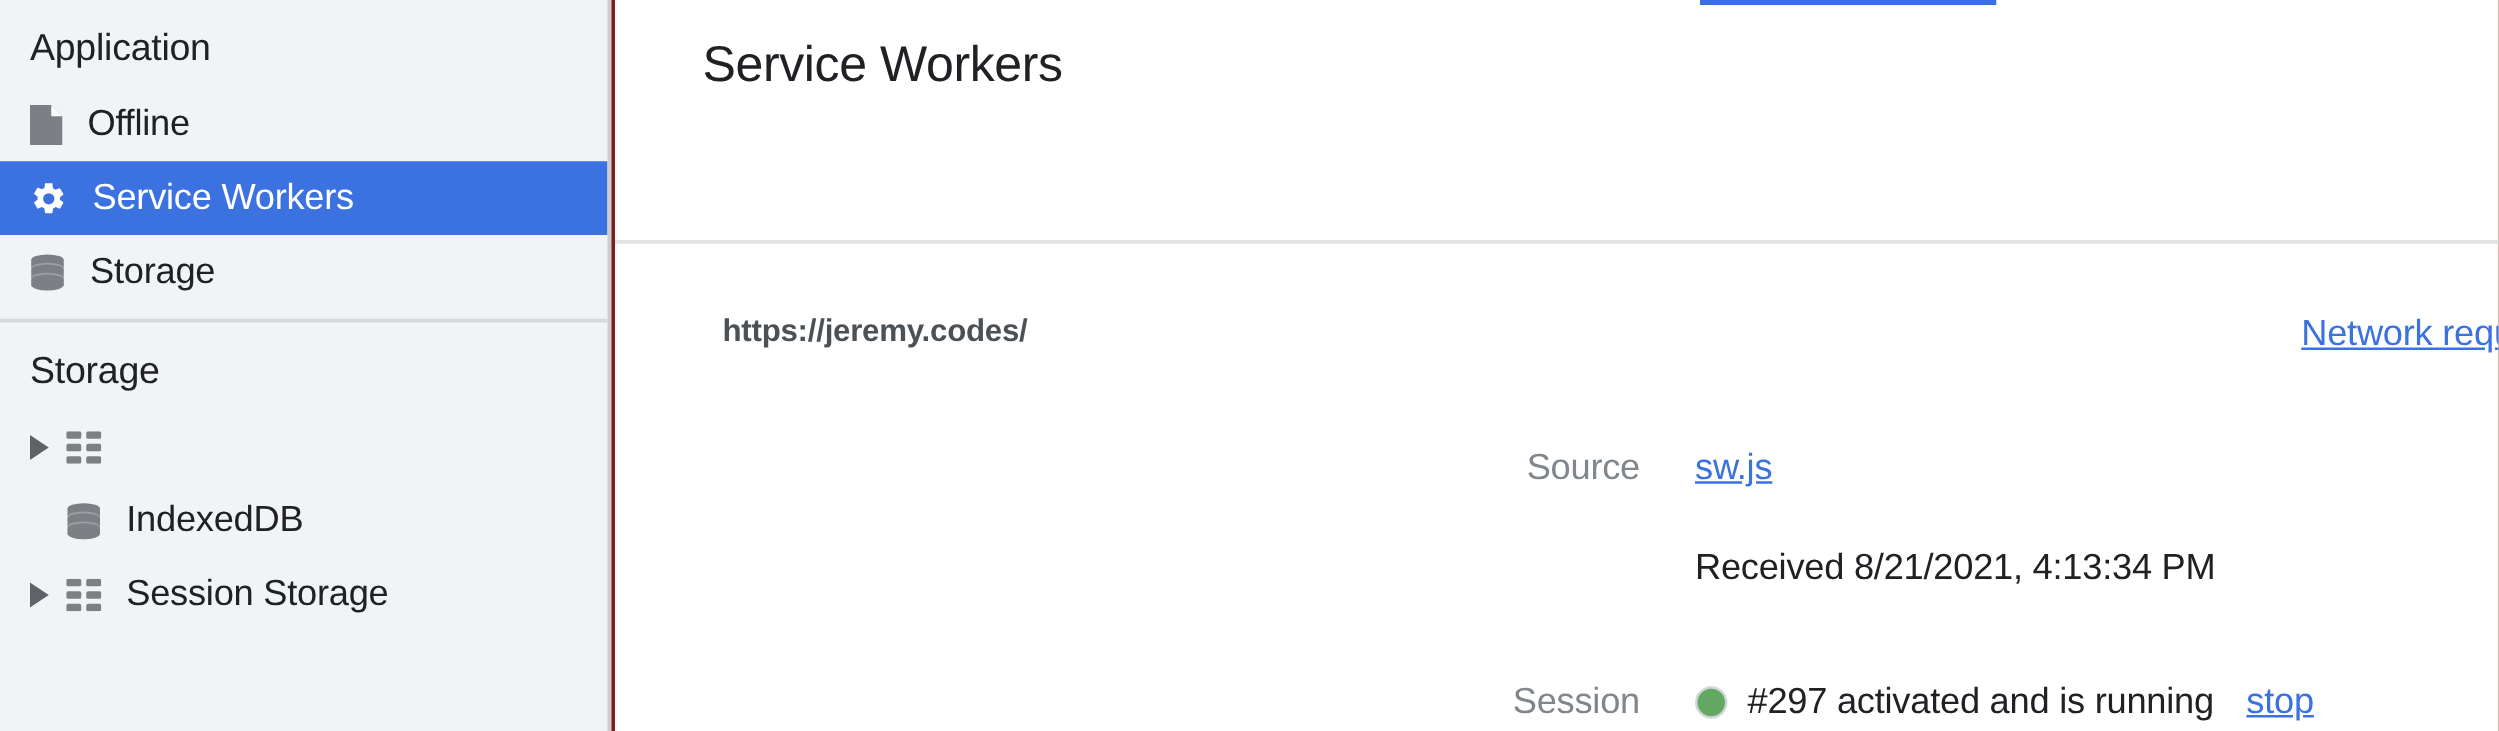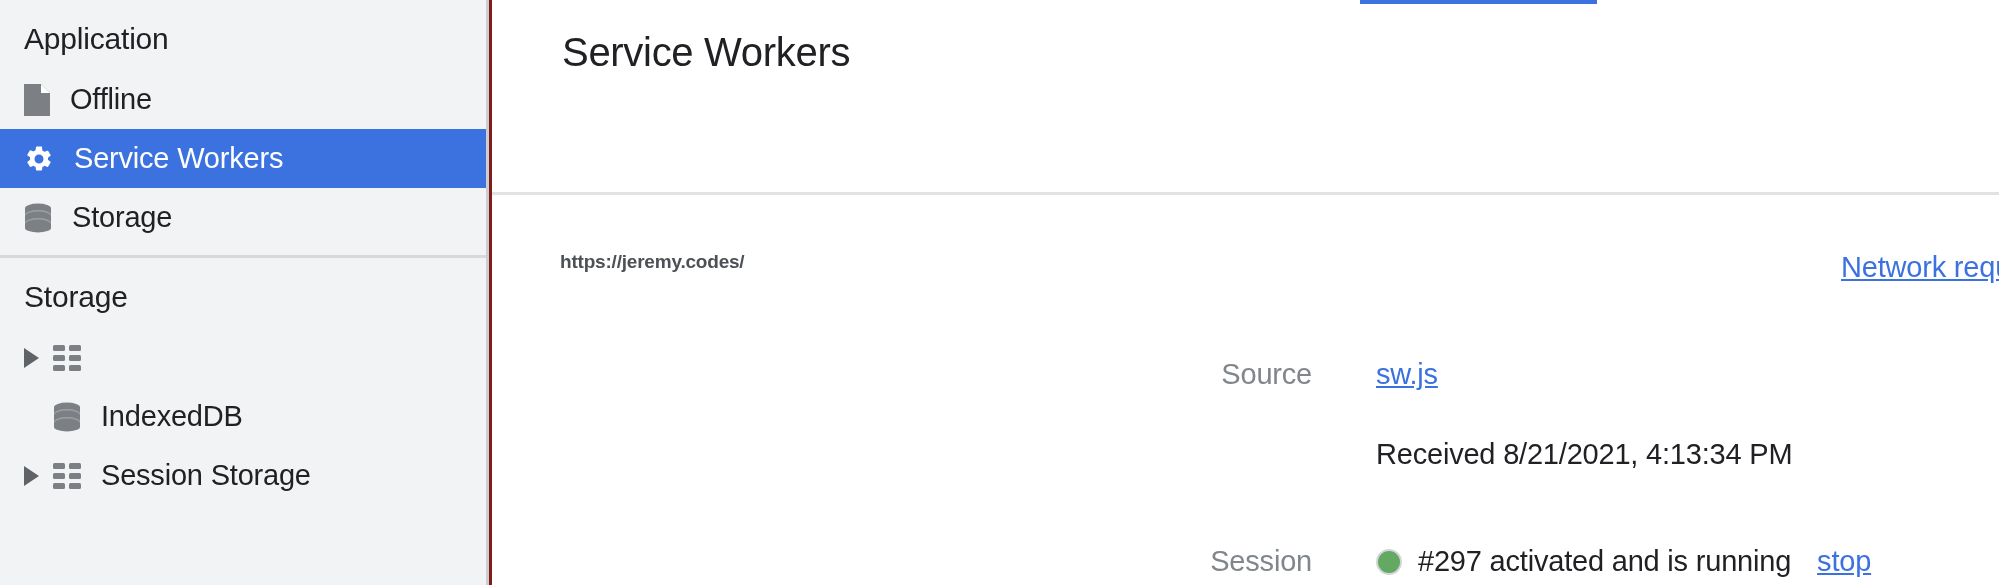--- a/index.html
+++ b/index.html
@@ -146,23 +146,23 @@
     position: absolute;
     left: 0;
     top: 192px;
     width: 1520px;
     height: 3px;
     background: #e0e2e4;
   }
 
   .sw-url {
     position: absolute;
-    left: 68px;
+    left: 86px;
     top: 251px;
-    font-size: 19px;
+    font-size: 25px;
     font-weight: bold;
     color: #4c5156;
     letter-spacing: -0.2px;
     white-space: nowrap;
   }
   .sw-actions {
     position: absolute;
     left: 1349px;
     top: 251px;
     display: flex;
@@ -177,21 +177,20 @@
     cursor: pointer;
   }
   .sw-actions .lnk { margin-right: 48px; }
   .sw-actions .lnk:last-child { margin-right: 0; }
 
   .field-row {
     position: absolute;
     display: flex;
     align-items: flex-start;
     white-space: nowrap;
-    gap: 20px;
   }
   .field-label {
     font-size: 29px;
     color: #80868b;
     text-align: right;
     letter-spacing: -0.2px;
     width: 260px;
     flex: 0 0 auto;
   }
   .field-value {

